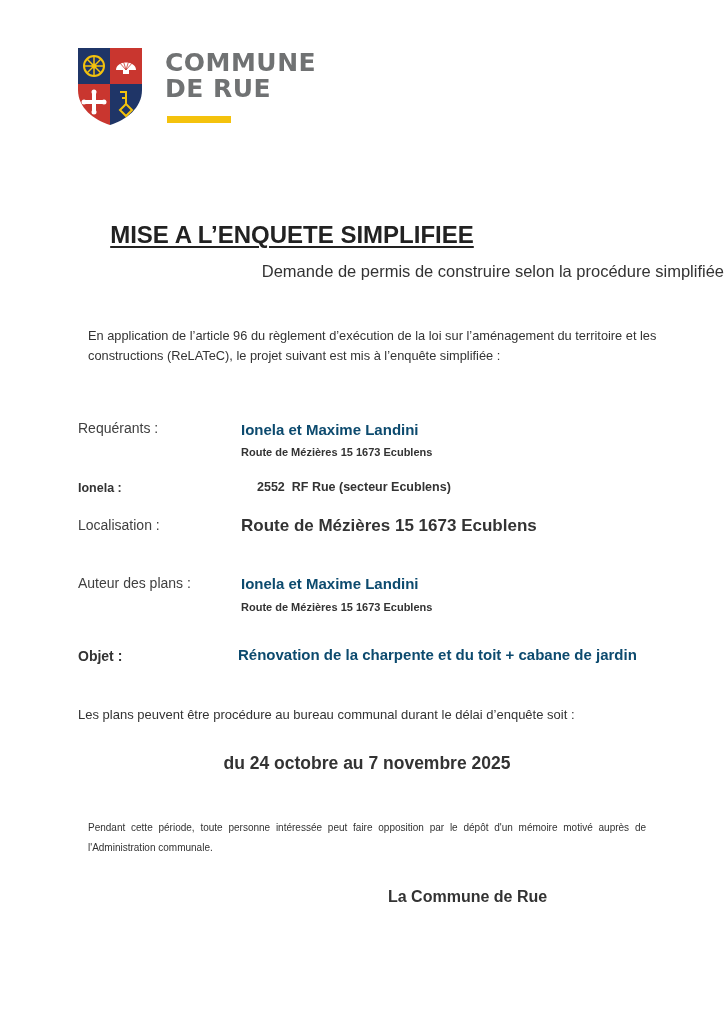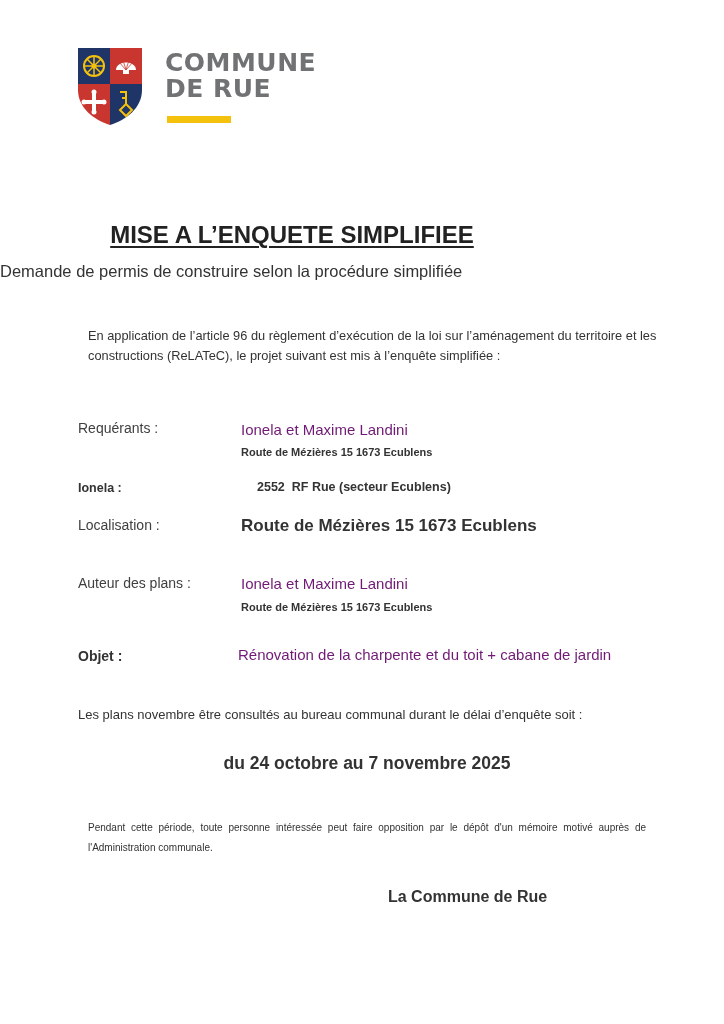--- a/index.html
+++ b/index.html
@@ -2,25 +2,25 @@
 <html><head>
 <meta charset="utf-8">
 <style>
   html, body { margin: 0; padding: 0; background: #ffffff; }
   body { width: 724px; height: 1024px; position: relative; overflow: hidden; font-family: "Liberation Sans", sans-serif; color: #2b2b2b; }
   .abs { position: absolute; }
   .logo-shield { left: 76px; top: 46px; width: 68px; height: 80px; }
   .logo-text { left: 165px; top: 50px; font-family: "DejaVu Sans", sans-serif; font-weight: bold; font-size: 25px; line-height: 26px; color: #707273; letter-spacing: 0.5px; }
   .logo-bar { left: 167px; top: 116px; width: 64px; height: 7px; background: #f4c20d; }
   .title { left: 0; width: 584px; top: 188px; text-align: center; font-weight: bold; font-size: 24px; text-decoration: underline; text-decoration-thickness: 2px; text-underline-offset: 3px; color: #222; margin-top: 33px; }
-  .subtitle { left: 0; width: 724px; top: 262px; text-align: left; font-size: 16.5px; color: #333; }
+  .subtitle { left: 0; width: 724px; top: 262px; text-align: right; font-size: 16.5px; color: #333; }
   .intro { left: 88px; top: 326px; width: 570px; font-size: 12.8px; line-height: 20px; color: #333; }
   .label-lg { font-weight: normal; font-size: 14px; color: #404040; }
   .label-sm { font-weight: bold; font-size: 12.5px; color: #333; }
-  .val-lg { font-weight: normal; font-size: 15px; color: #701a75; }
+  .val-lg { font-weight: bold; font-size: 15px; color: #0c4a6e; }
   .val-xl { font-weight: bold; font-size: 17px; color: #333; }
   .val-sm { font-weight: bold; font-size: 11px; color: #333; }
   .val-md { font-weight: bold; font-size: 12.5px; color: #333; }
   .consult { left: 78px; top: 707px; font-size: 13px; color: #333; }
   .dates { left: 0; width: 734px; top: 753px; text-align: center; font-weight: bold; font-size: 17.5px; color: #333; }
   .pendant { left: 88px; top: 818px; width: 558px; font-size: 10px; line-height: 20px; text-align: justify; color: #333; }
   .sign { left: 388px; top: 888px; font-weight: bold; font-size: 16px; color: #333; }
 </style>
 </head>
 <body>
@@ -93,18 +93,18 @@
 <div class="abs label-lg" style="left:78px; top:517px;">Localisation :</div>
 <div class="abs val-xl" style="left:241px; top:516px;">Route de Mézières 15 1673 Ecublens</div>
 
 <div class="abs label-lg" style="left:78px; top:575px;">Auteur des plans :</div>
 <div class="abs val-lg" style="left:241px; top:575px;">Ionela et Maxime Landini</div>
 <div class="abs val-sm" style="left:241px; top:601px;">Route de Mézières 15 1673 Ecublens</div>
 
 <div class="abs label-sm" style="left:78px; top:648px; font-size:14px;text-align:right;">Objet :</div>
 <div class="abs val-lg" style="left:238px; top:646px;">Rénovation de la charpente et du toit + cabane de jardin</div>
 
-<div class="abs consult">Les plans novembre être consultés au bureau communal durant le délai d’enquête soit :</div>
+<div class="abs consult">Les plans peuvent être procédure au bureau communal durant le délai d’enquête soit :</div>
 <div class="abs dates">du 24 octobre au 7 novembre 2025</div>
 
 <div class="abs pendant">Pendant cette période, toute personne intéressée peut faire opposition par le dépôt d'un mémoire motivé auprès de l'Administration communale.</div>
 
 <div class="abs sign">La Commune de Rue</div>
 
 </body></html>

